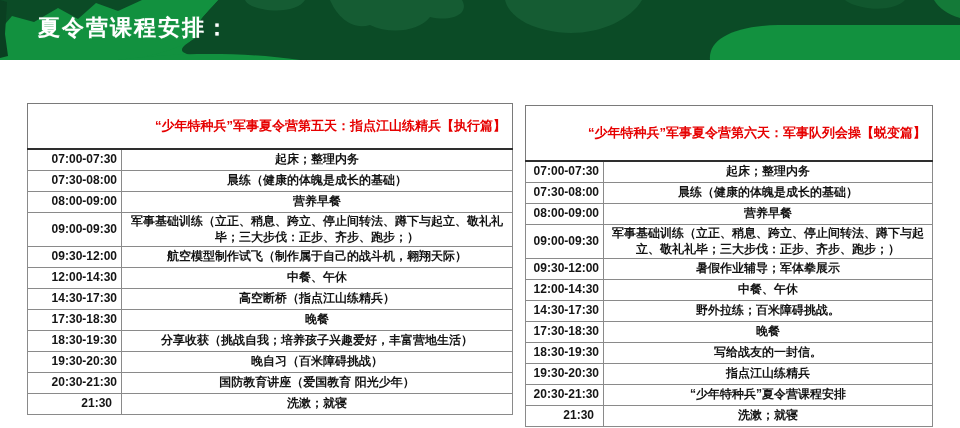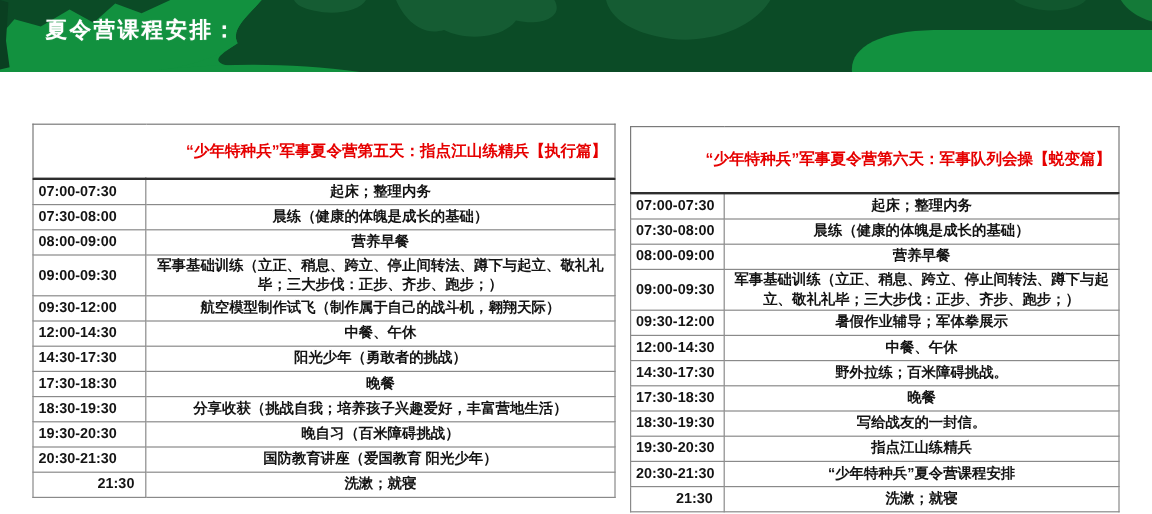--- a/index.html
+++ b/index.html
@@ -4,21 +4,21 @@
 <style>
   html,body{margin:0;padding:0;}
   body{width:960px;height:428px;background:#ffffff;font-family:"Liberation Sans", sans-serif;overflow:hidden;}
   .slide{position:relative;width:960px;height:428px;background:#ffffff;}
 
   
   .banner{position:absolute;left:0;top:0;width:960px;height:60px;}
   .banner svg{display:block;}
   .banner-title{
     position:absolute;left:38px;top:13px;
-    font-size:18px;font-weight:bold;color:#ffffff;letter-spacing:2px;
+    font-size:22px;font-weight:bold;color:#ffffff;letter-spacing:2px;
     text-shadow:0 0 1px rgba(255,255,255,.4);
     white-space:nowrap;
   }
 
   
   .tbl-wrap{position:absolute;}
   .t-left{left:27px;top:103px;}
   .t-right{left:525px;top:105px;}
 
   table.sched{border-collapse:collapse;table-layout:fixed;background:#ffffff;border:1px solid #7a7a7a;}
@@ -34,21 +34,21 @@
   .t-left th{height:40px;}
   .t-right th{height:50px;}
 
   table.sched td{
     border:1px solid #8a8a8a;
     font-size:12px;font-weight:bold;color:#141414;
     vertical-align:middle;line-height:1.3;
     padding:1px 4px;height:18px;
     overflow:hidden;
   }
-  td.time{text-align:left;white-space:nowrap;font-family:"Liberation Sans", sans-serif;}
+  td.time{text-align:right;white-space:nowrap;font-family:"Liberation Sans", sans-serif;}
   td.time.ta-right{text-align:right;padding-right:9px;}
   td.act{text-align:center;padding-left:8px;padding-right:6px;}
 </style>
 </head>
 <body>
 
 <div class="slide">
 
   <div class="banner">
     <svg width="960" height="60" viewBox="0 0 960 60" preserveAspectRatio="none">
@@ -104,21 +104,21 @@
       <tr>
         <td class="time">09:30-12:00</td>
         <td class="act">航空模型制作试飞（制作属于自己的战斗机，翱翔天际）</td>
       </tr>
       <tr>
         <td class="time">12:00-14:30</td>
         <td class="act">中餐、午休</td>
       </tr>
       <tr>
         <td class="time">14:30-17:30</td>
-        <td class="act">阳光少年（勇敢者的挑战）</td>
+        <td class="act">高空断桥（指点江山练精兵）</td>
       </tr>
       <tr>
         <td class="time">17:30-18:30</td>
         <td class="act">晚餐</td>
       </tr>
       <tr>
         <td class="time">18:30-19:30</td>
         <td class="act">分享收获（挑战自我；培养孩子兴趣爱好，丰富营地生活）</td>
       </tr>
       <tr>

